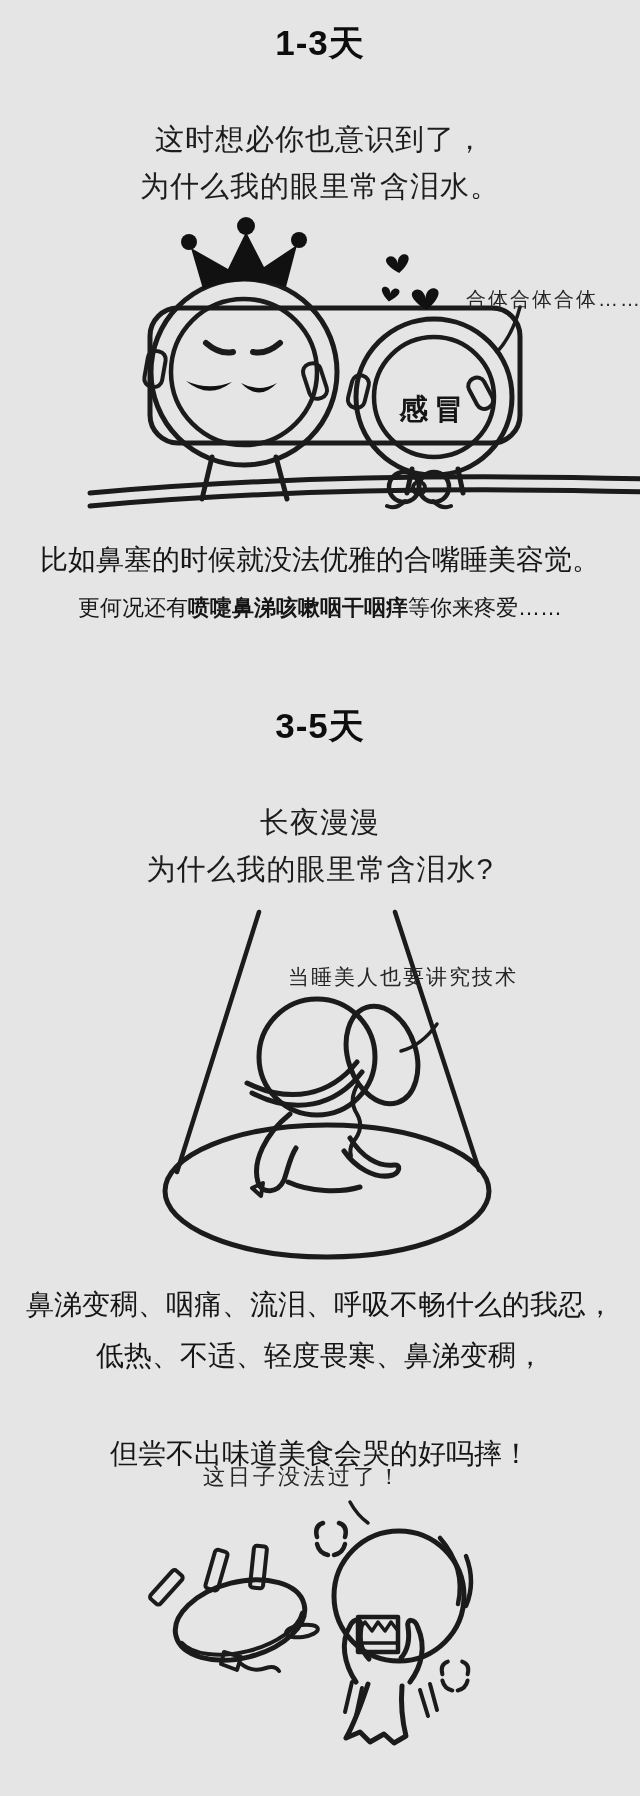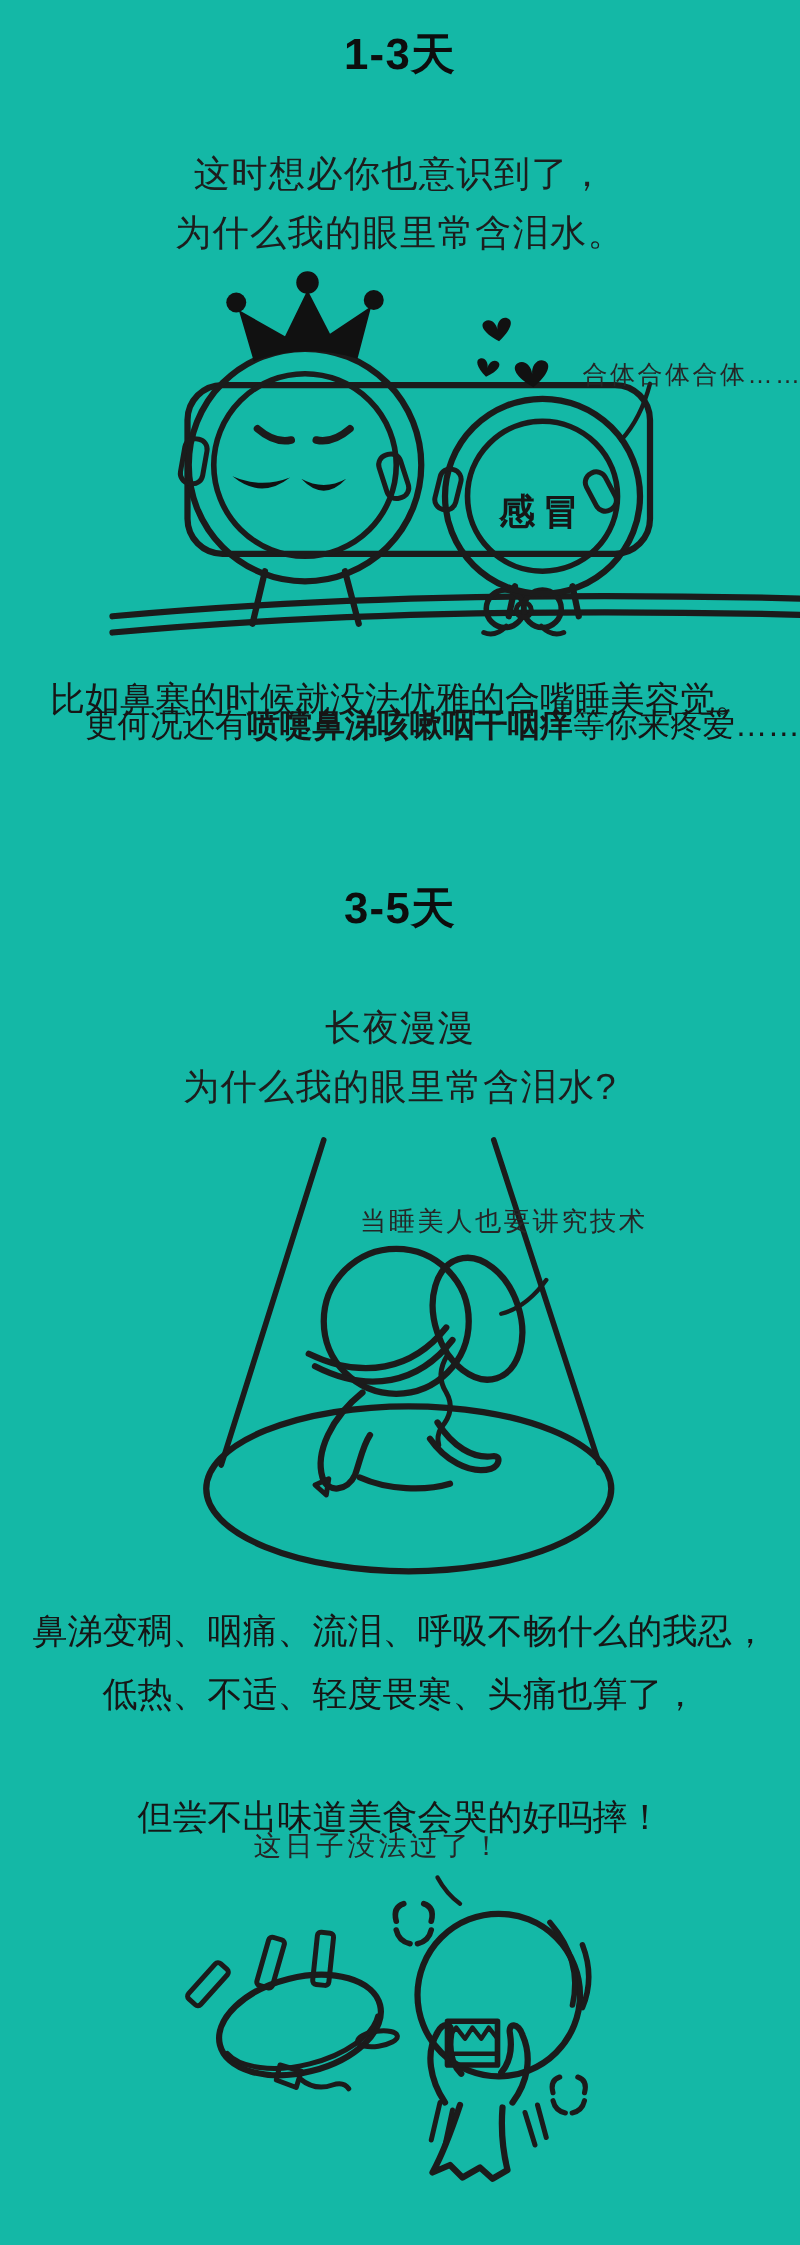--- a/index.html
+++ b/index.html
@@ -1,18 +1,18 @@
 <!DOCTYPE html>
 <html><head>
 <meta charset="utf-8">
 <style>
   html,body{margin:0;padding:0;background:#ffffff;}
   .canvas{
     position:relative;width:640px;height:1796px;margin:0 auto;
-    background:#14b8a6;overflow:hidden;
+    background:#e5e5e5;overflow:hidden;
     font-family:"Liberation Sans","DejaVu Sans",sans-serif;
     color:#1b1b1b;
   }
   .txt{position:absolute;left:0;width:640px;text-align:center;white-space:nowrap;}
   .h-day{font-size:35px;font-weight:800;letter-spacing:1px;color:#0d0d0d;}
   .intro{font-size:29px;letter-spacing:1px;color:#1d1d1d;margin-top:48px;}
   .caption{font-size:28px;letter-spacing:0px;color:#161616;}
   .caption .bseg{font-weight:900;}
   .hand{position:absolute;font-size:21px;letter-spacing:2px;color:#262626;white-space:nowrap;}
   svg{position:absolute;left:0;display:block;}
@@ -71,21 +71,21 @@
       <path transform="translate(397,72) scale(1.15) rotate(-8)" d="M0,6 C0,1 -4,-3 -8,-1 C-12,1 -10,7 0,14 C10,7 12,1 8,-1 C4,-3 0,1 0,6 Z"></path>
       <path transform="translate(391,104) scale(0.9) rotate(10)" d="M0,6 C0,1 -4,-3 -8,-1 C-12,1 -10,7 0,14 C10,7 12,1 8,-1 C4,-3 0,1 0,6 Z"></path>
       <path transform="translate(425,106) scale(1.35) rotate(-5)" d="M0,6 C0,1 -4,-3 -8,-1 C-12,1 -10,7 0,14 C10,7 12,1 8,-1 C4,-3 0,1 0,6 Z"></path>
     </g>
 
     <path class="ink" stroke-width="3.5" d="M 520 122 C 515 141 507 156 497 167"></path>
   </svg>
   <div class="hand" style="top:286px;left:466px;font-size:20px;">合体合体合体……</div>
 
   <div class="txt caption" style="top:541px;">比如鼻塞的时候就没法优雅的合嘴睡美容觉。</div>
-  <div class="txt caption" style="top:563px;font-size:26px;text-align:right;"><span>更何况还有</span><span class="bseg">喷嚏鼻涕咳嗽咽干咽痒</span><span>等你来疼爱……</span></div>
+  <div class="txt caption" style="top:593px;font-size:22px;"><span>更何况还有</span><span class="bseg">喷嚏鼻涕咳嗽咽干咽痒</span><span>等你来疼爱……</span></div>
 
   <div class="txt h-day" style="top:703px;">3-5天</div>
   <div class="txt intro" style="top:755px;">长夜漫漫</div>
   <div class="txt intro" style="top:802px;">为什么我的眼里常含泪水?</div>
 
   <svg style="top:900px;" width="640" height="370" viewBox="0 0 640 370">
     <path class="ink" stroke-width="4.5" d="M 259 12 L 177 272"></path>
     <path class="ink" stroke-width="4.5" d="M 395 12 L 479 270"></path>
     <ellipse class="ink" cx="327" cy="291" rx="162" ry="66" fill="#ffffff" stroke-width="5"></ellipse>
 
@@ -98,21 +98,21 @@
       <path class="ink" stroke-width="5" d="M 290 214 C 265 234 252 262 258 282 C 262 295 278 293 284 280 C 288 269 290 257 296 248"></path>
       <path class="ink" stroke-width="5" d="M 350 238 C 362 257 378 267 394 265 C 401 264 400 272 393 275 C 375 280 355 267 344 251"></path>
       <path class="ink" stroke-width="5" d="M 288 282 C 310 292 340 293 360 287"></path>
       <path class="ink" stroke-width="4" d="M 252 288 l 11 -5 l -2 13 z"></path>
     </g>
     <path class="ink" stroke-width="3.5" d="M 437 124 Q 421 146 401 151"></path>
   </svg>
   <div class="hand" style="top:963px;left:288px;">当睡美人也要讲究技术</div>
 
   <div class="txt caption" style="top:1286px;">鼻涕变稠、咽痛、流泪、呼吸不畅什么的我忍，</div>
-  <div class="txt caption" style="top:1337px;">低热、不适、轻度畏寒、头痛也算了，</div>
+  <div class="txt caption" style="top:1337px;">低热、不适、轻度畏寒、鼻涕变稠，</div>
   <div class="txt caption" style="top:1388px;margin-top:47px;">但尝不出味道美食会哭的好吗摔！</div>
 
   <svg style="top:1450px;" width="640" height="346" viewBox="0 0 640 346">
     <path class="ink" stroke-width="3.5" d="M 350 52 Q 357 65 368 73"></path>
 
     <g class="ink" stroke-width="4.5">
       <g transform="translate(331,89)">
         <path d="M -14 -2 Q -17 -13 -8 -16"></path>
           <path d="M 8 -16 Q 17 -13 14 -2"></path>
         <path d="M -14 5 Q -12 14 -3 16"></path>

